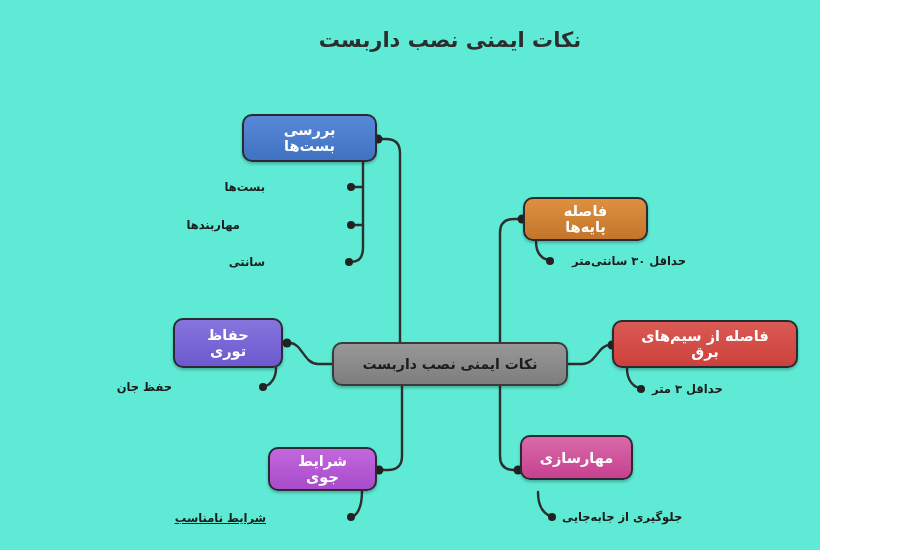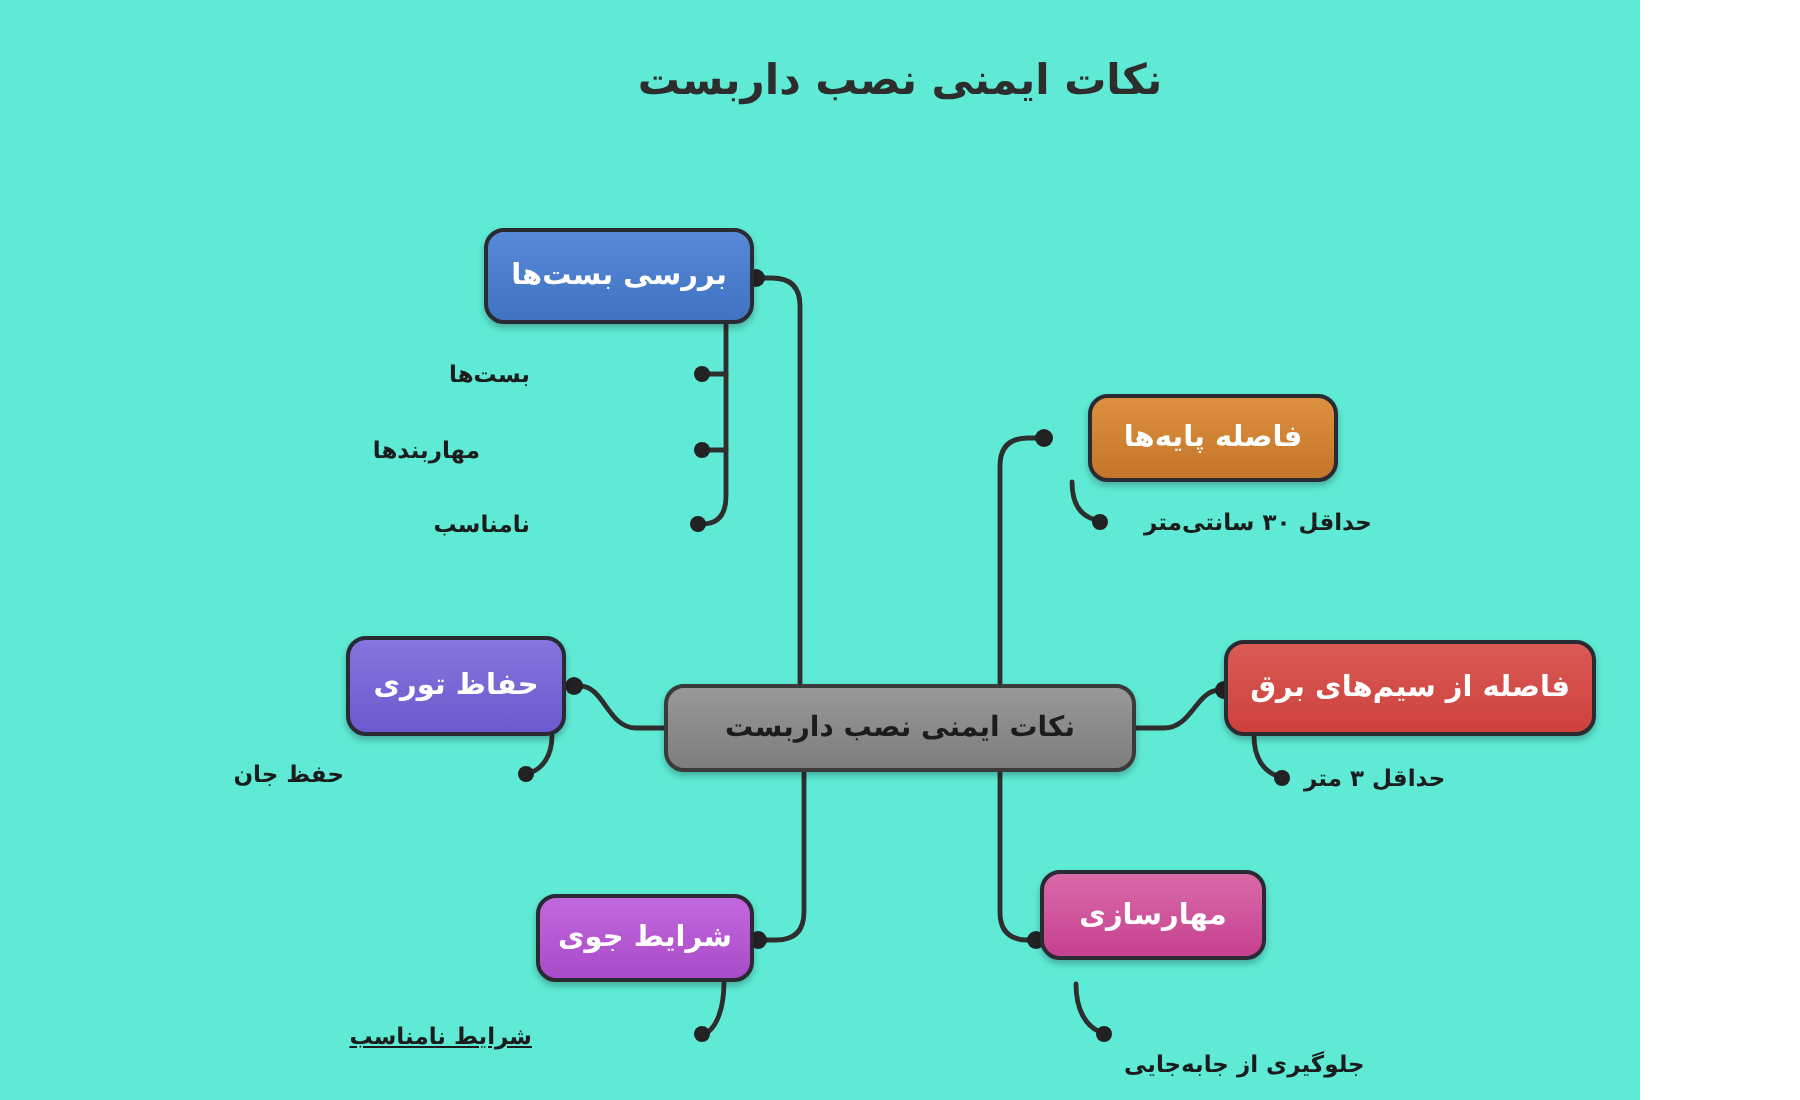--- a/index.html
+++ b/index.html
@@ -11,24 +11,24 @@
     position:absolute;top:28px;left:0;width:900px;text-align:center;
     font-size:21px;font-weight:bold;color:#2d2d2d;
   }
   svg.connectors{position:absolute;left:0;top:0;pointer-events:none;}
   svg.connectors path{fill:none;stroke:#2e2e2e;stroke-width:2.4;stroke-linecap:round;}
   svg.connectors circle{fill:#222222;stroke:none;}
   .node{
     position:absolute;display:flex;align-items:center;justify-content:center;
     border:2.5px solid #2a2a32;border-radius:10px;box-sizing:border-box;
     color:#ffffff;font-weight:bold;font-size:14.5px;text-align:center;
-    box-shadow:0 2px 3px rgba(0,0,0,0.25);padding:0 4px;
+    box-shadow:0 2px 3px rgba(0,0,0,0.25);padding:0 20px;
   }
   .node-blue   {left:242px;top:114px;width:135px;height:48px;background:linear-gradient(180deg,#5889d8,#3f72c2);}
-  .node-orange {left:544px;top:197px;width:125px;height:44px;background:linear-gradient(180deg,#dd9040,#c3762a);}
+  .node-orange {left:523px;top:197px;width:125px;height:44px;background:linear-gradient(180deg,#dd9040,#c3762a);}
   .node-red    {left:612px;top:320px;width:186px;height:48px;background:linear-gradient(180deg,#da5a54,#cd413c);}
   .node-purple {left:173px;top:318px;width:110px;height:50px;background:linear-gradient(180deg,#8675dd,#6c59ce);}
   .node-violet {left:268px;top:447px;width:109px;height:44px;background:linear-gradient(180deg,#c268dd,#a94bca);}
   .node-pink   {left:520px;top:435px;width:113px;height:45px;background:linear-gradient(180deg,#d96aa9,#c6418f);}
   .node-gray   {left:332px;top:342px;width:236px;height:44px;background:linear-gradient(180deg,#989898,#7d7d7d);
                 color:#1c1c1c;border-color:#3a3a3a;font-size:14px;}
   .child-label{
     position:absolute;font-size:11.5px;font-weight:bold;color:#1c1c1c;
     white-space:nowrap;transform:translateY(-50%);
   }
@@ -81,25 +81,25 @@
   <div class="node node-blue" dir="rtl">بررسی بست‌ها</div>
   <div class="node node-orange" dir="rtl">فاصله پایه‌ها</div>
   <div class="node node-red" dir="rtl">فاصله از سیم‌های برق</div>
   <div class="node node-purple" dir="rtl">حفاظ توری</div>
   <div class="node node-gray" dir="rtl">نکات ایمنی نصب داربست</div>
   <div class="node node-violet" dir="rtl">شرایط جوی</div>
   <div class="node node-pink" dir="rtl">مهارسازی</div>
 
   <div class="child-label" style="right:555px;top:187px;" dir="rtl">بست‌ها</div>
   <div class="child-label" style="right:580px;top:225px;" dir="rtl">مهاربندها</div>
-  <div class="child-label" style="right:555px;top:262px;" dir="rtl">نامناسب</div>
+  <div class="child-label" style="right:555px;top:262px;" dir="rtl">سانتی</div>
 
   <div class="child-label" style="left:572px;top:261px;" dir="rtl">حداقل ۳۰ سانتی‌متر</div>
 
   <div class="child-label" style="left:652px;top:389px;" dir="rtl">حداقل ۳ متر</div>
 
   <div class="child-label" style="right:648px;top:387px;" dir="rtl">حفظ جان</div>
 
   <div class="child-label" style="right:554px;top:518px;text-decoration:underline;" dir="rtl">شرایط نامناسب</div>
 
-  <div class="child-label" style="left:562px;top:517px;margin-top:15px;" dir="rtl">جلوگیری از جابه‌جایی</div>
+  <div class="child-label" style="left:562px;top:517px;" dir="rtl">جلوگیری از جابه‌جایی</div>
 
 </div>
 
 </body></html>

